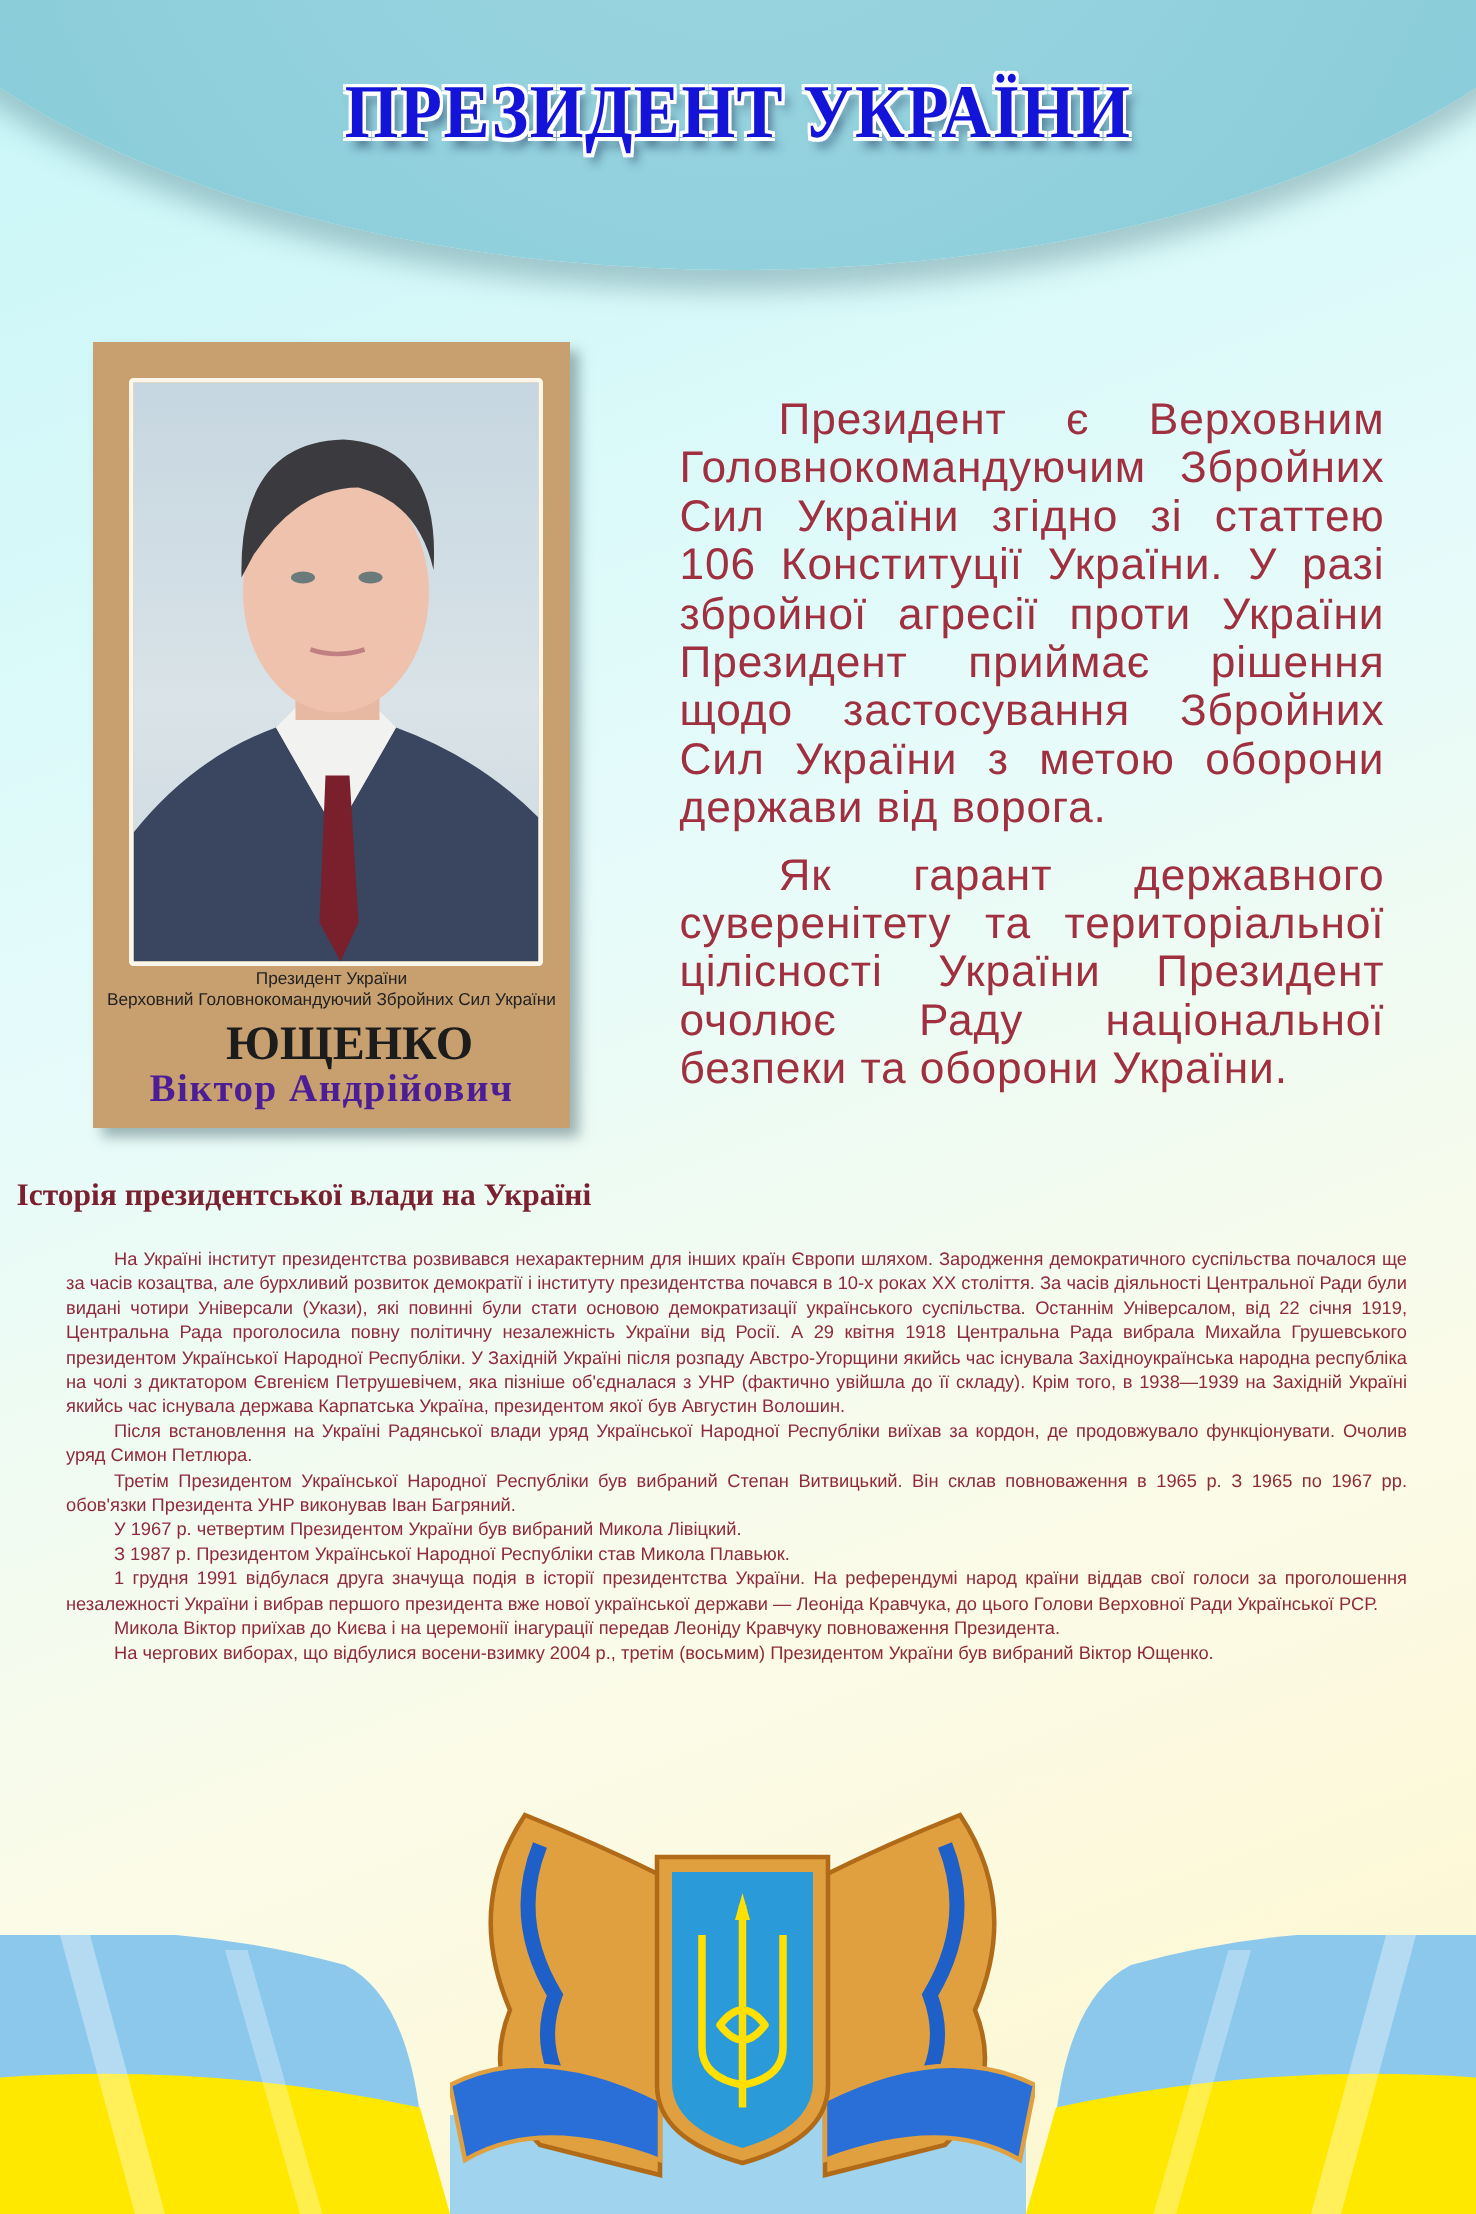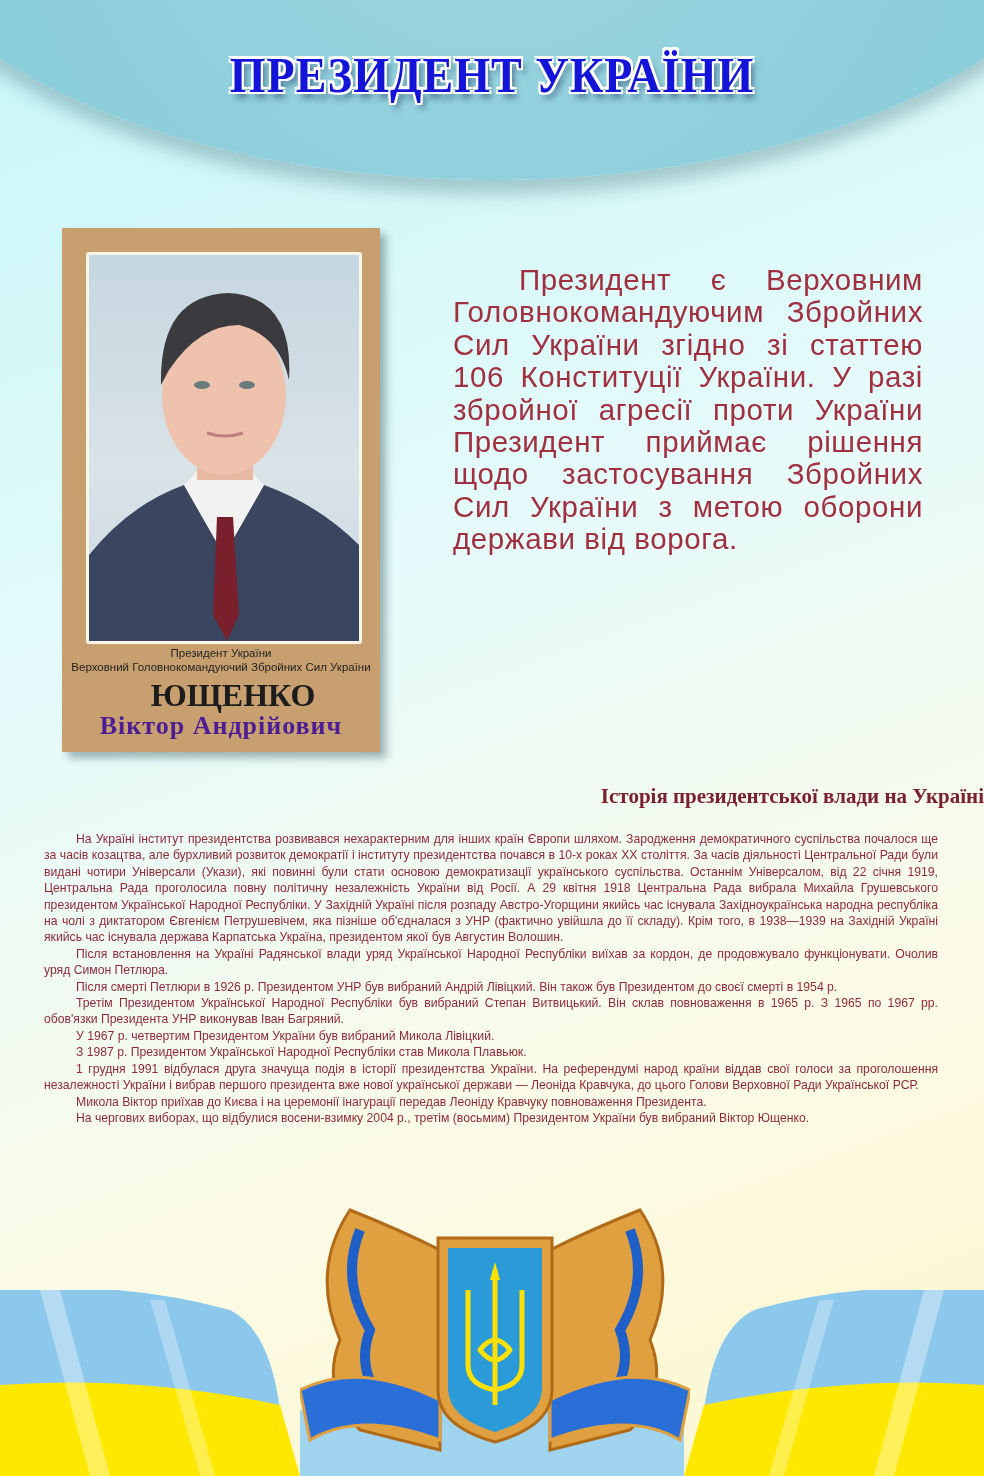--- a/index.html
+++ b/index.html
@@ -44,21 +44,21 @@
   .cap-name {
     font-family:"Liberation Serif", serif; font-weight:bold; font-size:26px; line-height:28px; color:#4c1d95; letter-spacing:1px;
   }
   .intro {
     position:absolute; left:441px; top:252px; width:494px;
     color:#a03040; font-size:29.5px; line-height:32.4px; text-align:justify;
     letter-spacing:0.6px;
   }
   .intro p { margin:12px; text-indent:66px; }
   .history-title {
-    position:absolute; left:0; right:0; top:784px; text-align:right;
+    position:absolute; left:11px; right:0; top:784px; text-align:left;
     font-family:"Liberation Serif", serif; font-weight:bold; font-size:21px; color:#7a2030;
   }
   .history {
     position:absolute; left:44px; top:831px; width:894px;
     color:#8e2a3c; font-size:12.2px; line-height:16.4px; text-align:justify;
   }
   .history p { margin:0; text-indent:32px; }
   .history p.noindent { text-indent:0; }
   .flags { position:absolute; left:0; top:1290px; width:984px; height:186px; }
   .emblem { position:absolute; left:300px; top:1190px; width:390px; height:286px; }
@@ -94,28 +94,28 @@
   <div class="caption">
     <div class="cap-line">Президент України</div>
     <div class="cap-line">Верховний Головнокомандуючий Збройних Сил України</div>
     <div class="cap-surname">ЮЩЕНКО</div>
     <div class="cap-name">Віктор Андрійович</div>
   </div>
 </div>
 
 <div class="intro">
   <p>Президент є Верховним Головнокомандуючим Збройних Сил України згідно зі статтею 106 Конституції України. У разі збройної агресії проти України Президент приймає рішення щодо застосування Збройних Сил України з метою оборони держави від ворога.</p>
+  <p>Як гарант державного суверенітету та територіальної цілісності України Президент очолює Раду національної безпеки та оборони України.</p>
 </div>
 
 <div class="history-title">Історія президентської влади на Україні</div>
 
 <div class="history">
   <p>На Україні інститут президентства розвивався нехарактерним для інших країн Європи шляхом. Зародження демократичного суспільства почалося ще за часів козацтва, але бурхливий розвиток демократії і інституту президентства почався в 10-х роках XX століття. За часів діяльності Центральної Ради були видані чотири Універсали (Укази), які повинні були стати основою демократизації українського суспільства. Останнім Універсалом, від 22 січня 1919, Центральна Рада проголосила повну політичну незалежність України від Росії. А 29 квітня 1918 Центральна Рада вибрала Михайла Грушевського президентом Української Народної Республіки. У Західній Україні після розпаду Австро-Угорщини якийсь час існувала Західноукраїнська народна республіка на чолі з диктатором Євгенієм Петрушевічем, яка пізніше об'єдналася з УНР (фактично увійшла до її складу). Крім того, в 1938—1939 на Західній Україні якийсь час існувала держава Карпатська Україна, президентом якої був Августин Волошин.</p>
   <p>Після встановлення на Україні Радянської влади уряд Української Народної Республіки виїхав за кордон, де продовжувало функціонувати. Очолив уряд Симон Петлюра.</p>
-  <p>Після смерті Петлюри в 1926 р. Президентом УНР був вибраний Андрій Лівіцкий. Він також був Президентом до своєї смерті в 1954 р.</p>
   <p>Третім Президентом Української Народної Республіки був вибраний Степан Витвицький. Він склав повноваження в 1965 р. З 1965 по 1967 рр. обов'язки Президента УНР виконував Іван Багряний.</p>
   <p>У 1967 р. четвертим Президентом України був вибраний Микола Лівіцкий.</p>
   <p>З 1987 р. Президентом Української Народної Республіки став Микола Плавьюк.</p>
   <p>1 грудня 1991 відбулася друга значуща подія в історії президентства України. На референдумі народ країни віддав свої голоси за проголошення незалежності України і вибрав першого президента вже нової української держави — Леоніда Кравчука, до цього Голови Верховної Ради Української РСР.</p>
   <p>Микола Віктор приїхав до Києва і на церемонії інагурації передав Леоніду Кравчуку повноваження Президента.</p>
   <p>На чергових виборах, що відбулися восени-взимку 2004 р., третім (восьмим) Президентом України був вибраний Віктор Ющенко.</p>
 </div>
 
 <svg class="flags" viewBox="0 0 984 186">
 

